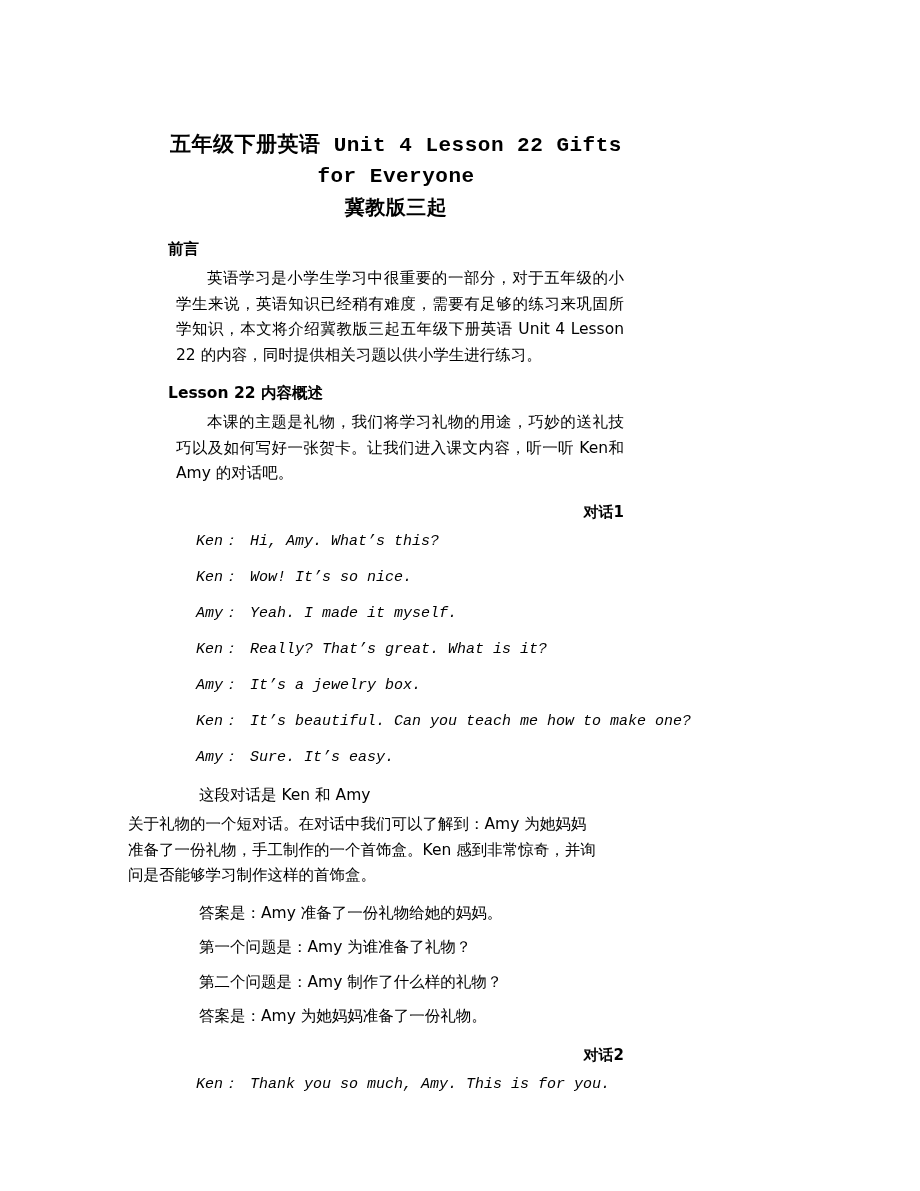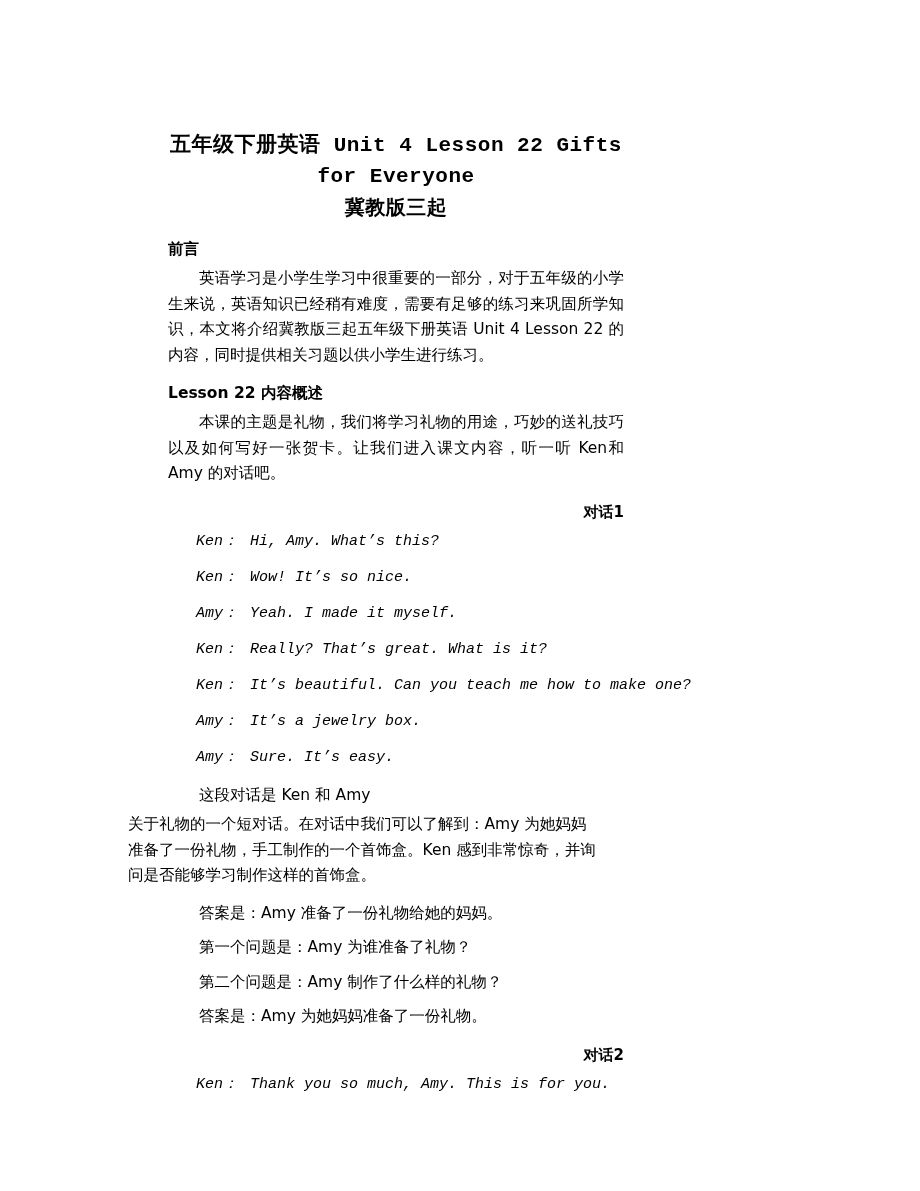--- a/index.html
+++ b/index.html
@@ -50,21 +50,21 @@
     font-size: 15px;
     line-height: 22px;
     margin: 14px 0 8px 0;
     padding: 0;
     text-align: right;
   }
   p.para {
     font-family: "DejaVu Sans", sans-serif;
     font-size: 15.5px;
     line-height: 25.5px;
-    margin: 0 0 4px 0;
+    margin: 0 0 4px 8px;
     text-align: justify;
     text-indent: 2em;
   }
   p.para-narrow {
     font-family: "DejaVu Sans", sans-serif;
     font-size: 15.5px;
     line-height: 25.5px;
     margin: 0 12px 4px 0;
     text-indent: 2em;
     width: 430px;
@@ -112,22 +112,22 @@
   <h2 class="section">Lesson 22 内容概述</h2>
   <p class="para">本课的主题是礼物，我们将学习礼物的用途，巧妙的送礼技巧以及如何写好一张贺卡。让我们进入课文内容，听一听 Ken和Amy 的对话吧。</p>
 
   <h3 class="subsection">对话1</h3>
 
   <div>
     <p class="dialogue-line"><span class="speaker">Ken：</span><span>Hi, Amy. What’s this?</span></p>
     <p class="dialogue-line"><span class="speaker">Ken：</span><span>Wow! It’s so nice.</span></p>
     <p class="dialogue-line"><span class="speaker">Amy：</span><span>Yeah. I made it myself.</span></p>
     <p class="dialogue-line"><span class="speaker">Ken：</span><span>Really? That’s great. What is it?</span></p>
+    <p class="dialogue-line"><span class="speaker">Amy：</span><span>It’s a jewelry box.</span></p>
     <p class="dialogue-line"><span class="speaker">Ken：</span><span>It’s beautiful. Can you teach me how to make one?</span></p>
-    <p class="dialogue-line"><span class="speaker">Amy：</span><span>It’s a jewelry box.</span></p>
     <p class="dialogue-line"><span class="speaker">Amy：</span><span>Sure. It’s easy.</span></p>
   </div>
 
   <p class="para-narrow">这段对话是 Ken 和 Amy</p>
   <p class="para-narrow cont">关于礼物的一个短对话。在对话中我们可以了解到：Amy 为她妈妈准备了一份礼物，手工制作的一个首饰盒。Ken 感到非常惊奇，并询问是否能够学习制作这样的首饰盒。</p>
 
   <div class="block-gap"></div>
 
   <p class="qa">答案是：Amy 准备了一份礼物给她的妈妈。</p>
   <p class="qa">第一个问题是：Amy 为谁准备了礼物？</p>

